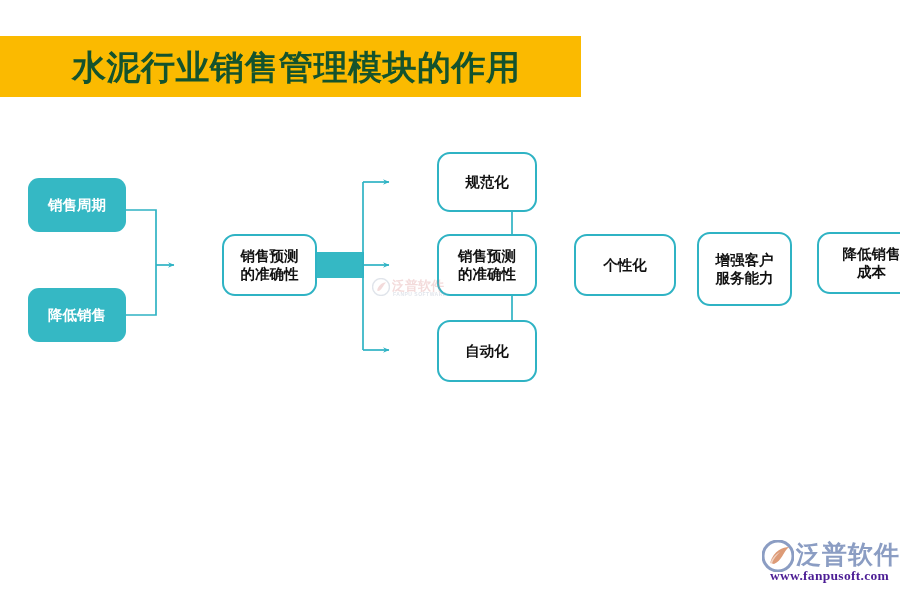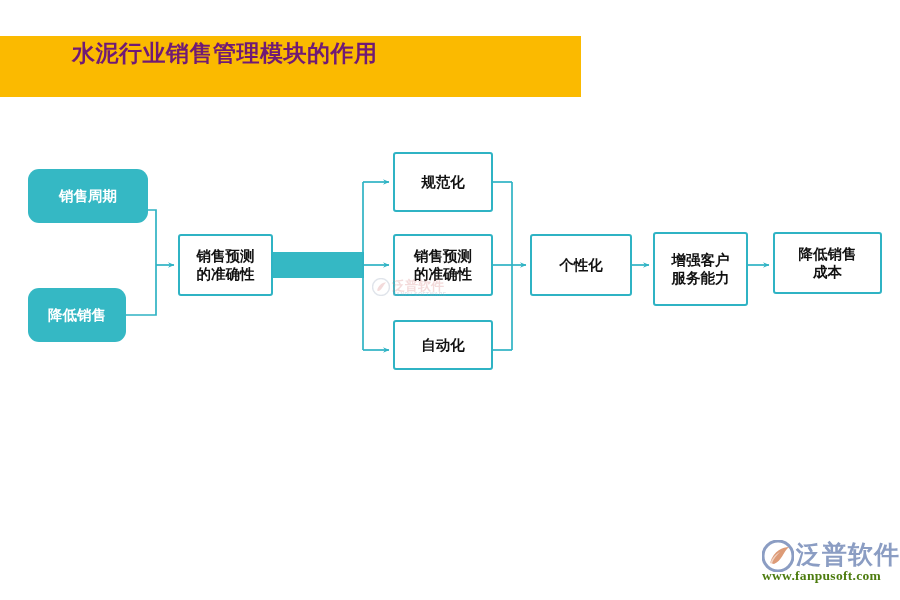--- a/index.html
+++ b/index.html
@@ -29,27 +29,27 @@
     left: 0px;
     top: 36px;
     width: 581px;
     height: 61px;
     background: #fbba00;
     box-sizing: border-box;
   }
   .title-text {
     position: absolute;
     left: 72px;
-    top: 36px;
+    top: 50px;
     width: 500px;
     height: 34px;
     line-height: 34px;
-    font-size: 23px;
-    font-weight: bold;
-    color: #701a75;
+    font-size: 34px;
+    font-weight: bold;
+    color: #14532d;
     letter-spacing: 0.5px;
     white-space: nowrap;
   }
 
   
   .node {
     position: absolute;
     box-sizing: border-box;
     display: flex;
     align-items: center;
@@ -65,30 +65,31 @@
     border: none;
     color: #ffffff;
     font-size: 14.5px;
     border-radius: 11px;
   }
   .node.outline {
     background: #ffffff;
     border: 2px solid #2fb3c4;
     color: #111111;
     font-size: 14.5px;
-    border-radius: 3px;
-  }
-
-  
-  #node-cycle   { left: 28px;  top: 169px; width: 120px;  height: 54px; }
+    border-radius: 13px;
+    margin-left: 44px;
+  }
+
+  
+  #node-cycle   { left: 28px;  top: 178px; width: 98px;  height: 54px; }
   #node-process { left: 28px;  top: 288px; width: 98px;  height: 54px; }
   #node-accuracy-1 { left: 178px; top: 234px; width: 95px; height: 62px; }
   #node-standard   { left: 393px; top: 152px; width: 100px; height: 60px; }
   #node-accuracy-2 { left: 393px; top: 234px; width: 100px; height: 62px; }
-  #node-auto       { left: 393px; top: 320px; width: 100px; height: 50px; }
+  #node-auto       { left: 393px; top: 320px; width: 100px; height: 62px; }
   #node-personal   { left: 530px; top: 234px; width: 102px;  height: 62px; }
   #node-service    { left: 653px; top: 232px; width: 95px;  height: 74px; }
   #node-cost       { left: 773px; top: 232px; width: 109px;  height: 62px; }
 
   
   #connectors {
     position: absolute;
     left: 0; top: 0;
     width: 900px;
     height: 600px;
@@ -108,25 +109,25 @@
     left: 34px;
     top: 2px;
     font-size: 25px;
     font-weight: bold;
     color: #8b9dc3;
     letter-spacing: 1px;
     white-space: nowrap;
   }
   .logo-url {
     position: absolute;
-    left: 0;
+    left: 8px;
     top: 32px;
     font-size: 13.5px;
     font-weight: bold;
-    color: #4d7c0f;
+    color: #4c1d95;
     font-family: "Liberation Serif", "DejaVu Serif", serif;
     letter-spacing: 0.3px;
     white-space: nowrap;
   }
   .logo-mark {
     position: absolute;
     left: 0px;
     top: 4px;
     width: 32px;
     height: 32px;

